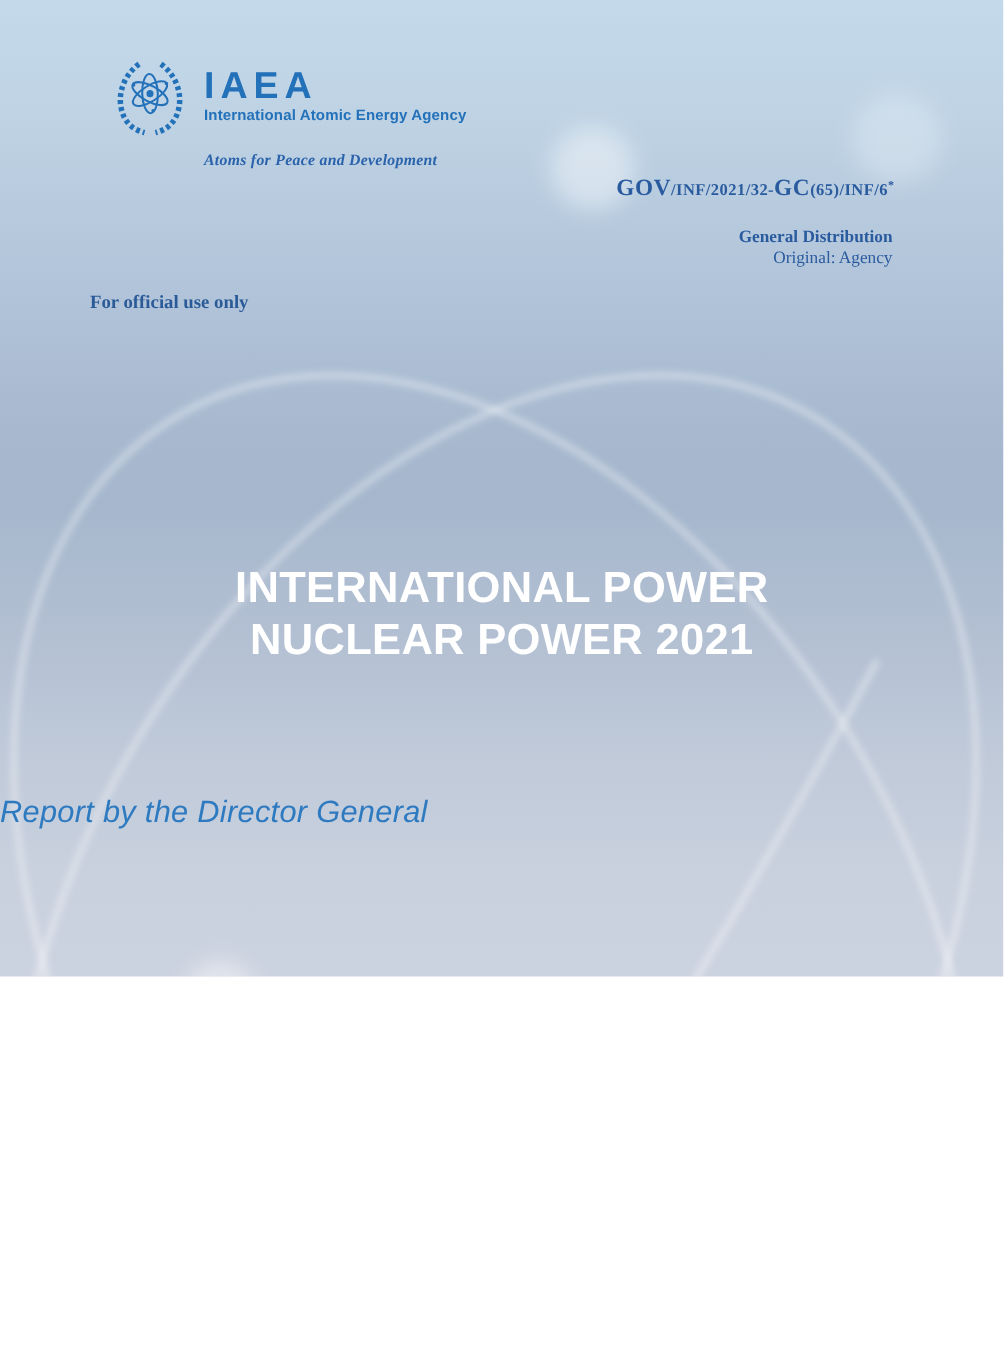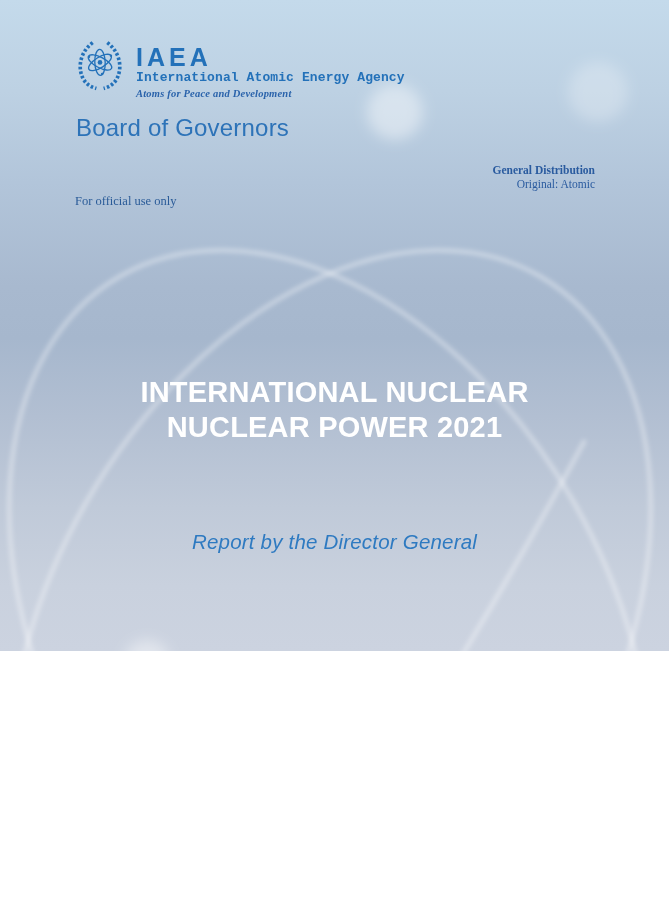--- a/index.html
+++ b/index.html
@@ -19,57 +19,57 @@
 
   
   .logo-block{left:75px;top:36px;display:flex;align-items:flex-start;}
   .emblem{width:50px;height:53px;margin-top:2px;}
   .logo-text{margin-left:11px;}
   .acronym{
     color:#2371b9;font-weight:bold;font-size:25px;letter-spacing:4px;
     line-height:26px;margin-top:8px;
   }
   .agency{
-    color:#2371b9;font-weight:bold;font-size:13px;letter-spacing:.1px;
-    line-height:10px;margin-top:3px;font-family:Liberation Mono, monospace;
+    color:#2371b9;font-weight:bold;font-size:10px;letter-spacing:.1px;
+    line-height:10px;margin-top:3px;
   }
   .motto{
     font-family:"Liberation Serif",serif;font-style:italic;font-weight:bold;
-    color:#2a63ab;font-size:10.5px;margin-top:5px;letter-spacing:.2px;
+    color:#2a63ab;font-size:10.5px;margin-top:19px;letter-spacing:.2px;
   }
 
   
   .org-lines{left:76px;top:114px;color:#2d73b8;font-size:24px;line-height:28px;letter-spacing:.2px;}
   .official{
-    left:75px;top:194px;font-family:"Liberation Serif",serif;font-weight:normal;
+    left:60px;top:194px;font-family:"Liberation Serif",serif;font-weight:bold;
     color:#2a5b98;font-size:12.5px;text-align:center;
   }
 
   
   .doc-ref{
     right:73px;top:117px;text-align:right;white-space:nowrap;
     font-family:"Liberation Serif",serif;font-weight:bold;color:#2a5b9f;
   }
   .doc-ref .big{font-size:15.5px;letter-spacing:.4px;}
   .doc-ref .small{font-size:11px;letter-spacing:.3px;}
   .doc-ref .sup{font-size:8px;vertical-align:4px;}
   .distribution{
     right:74px;top:152px;text-align:right;
-    font-family:"Liberation Serif",serif;color:#2a5b9f;font-size:11.5px;line-height:13.5px;margin-top:12px;
+    font-family:"Liberation Serif",serif;color:#2a5b9f;font-size:11.5px;line-height:13.5px;
   }
   .distribution .dist-line1{font-weight:bold;}
 
   
   .title{
     left:0;right:0;top:375px;text-align:center;color:#ffffff;
     font-weight:bold;font-size:29px;line-height:35px;letter-spacing:.2px;margin:0;
   }
   .title span{display:block;}
   .subtitle{
-    left:0;right:0;top:530px;text-align:center;color:#2e7ac1;
+    left:0;right:0;top:530px;text-align:left;color:#2e7ac1;
     font-style:italic;font-size:20.5px;letter-spacing:.2px;
   }
 </style>
 </head>
 <body>
 
 <div class="page">
 
   <svg class="bg-orbits" viewBox="0 0 669 909" xmlns="http://www.w3.org/2000/svg">
     <defs>
@@ -114,32 +114,34 @@
         <circle cx="52" cy="68" r="2.3"></circle>
       </g>
     </svg>
     <div class="logo-text">
       <div class="acronym">IAEA</div>
       <div class="agency">International Atomic Energy Agency</div>
       <div class="motto">Atoms for Peace and Development</div>
     </div>
   </div>
 
+  <div class="layer doc-ref">
+    <span class="big">GOV</span><span class="small">/INF/2021/32-</span><span class="big">GC</span><span class="small">(65)/INF/6</span><span class="sup">*</span>
+  </div>
 
   <div class="layer org-lines">
-    <div>Board of Governors</div>
   </div>
 
   <div class="layer distribution">
     <div class="dist-line1">General Distribution</div>
-    <div>Original: Atomic</div>
+    <div>Original: Agency</div>
   </div>
 
   <div class="layer official">For official use only</div>
 
   <h1 class="layer title">
-    <span>INTERNATIONAL NUCLEAR</span>
+    <span>INTERNATIONAL POWER</span>
     <span>NUCLEAR POWER 2021</span>
   </h1>
 
   <div class="layer subtitle">Report by the Director General</div>
 
 </div>
 
 </body></html>

